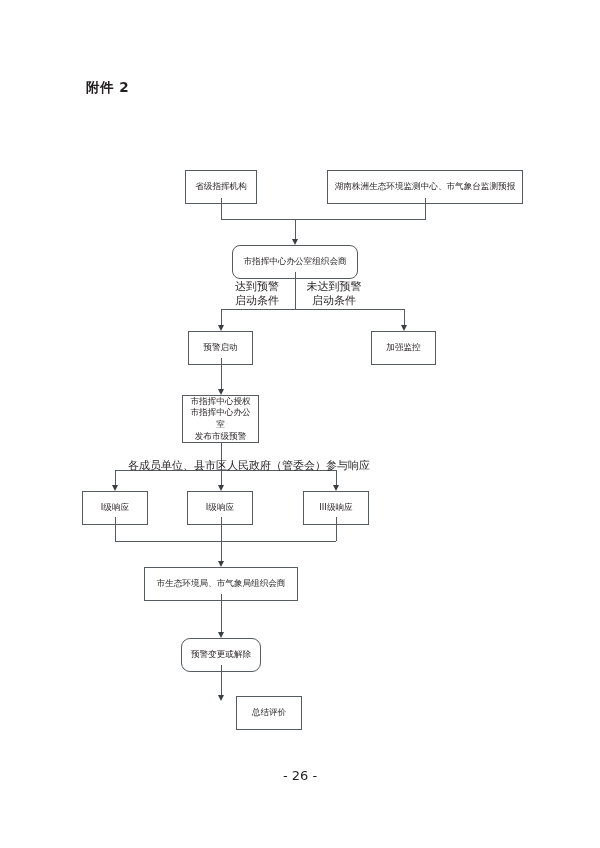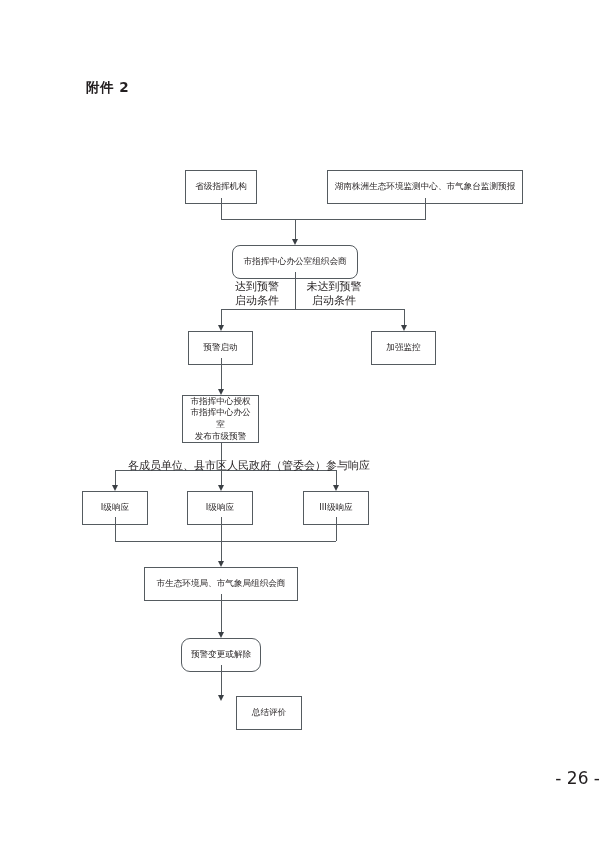--- a/index.html
+++ b/index.html
@@ -89,22 +89,22 @@
   .edge-label.single {
     white-space: nowrap;
   }
 
   
   .page-footer {
     position: absolute;
     left: 0;
     top: 768px;
     width: 600px;
-    text-align: right;
-    font-size: 17px;
+    text-align: center;
+    font-size: 13px;
     color: #231f20;
   }
 </style>
 </head>
 <body>
 
 <div class="page">
 
   <div class="attachment-label">附件 2</div>
 

